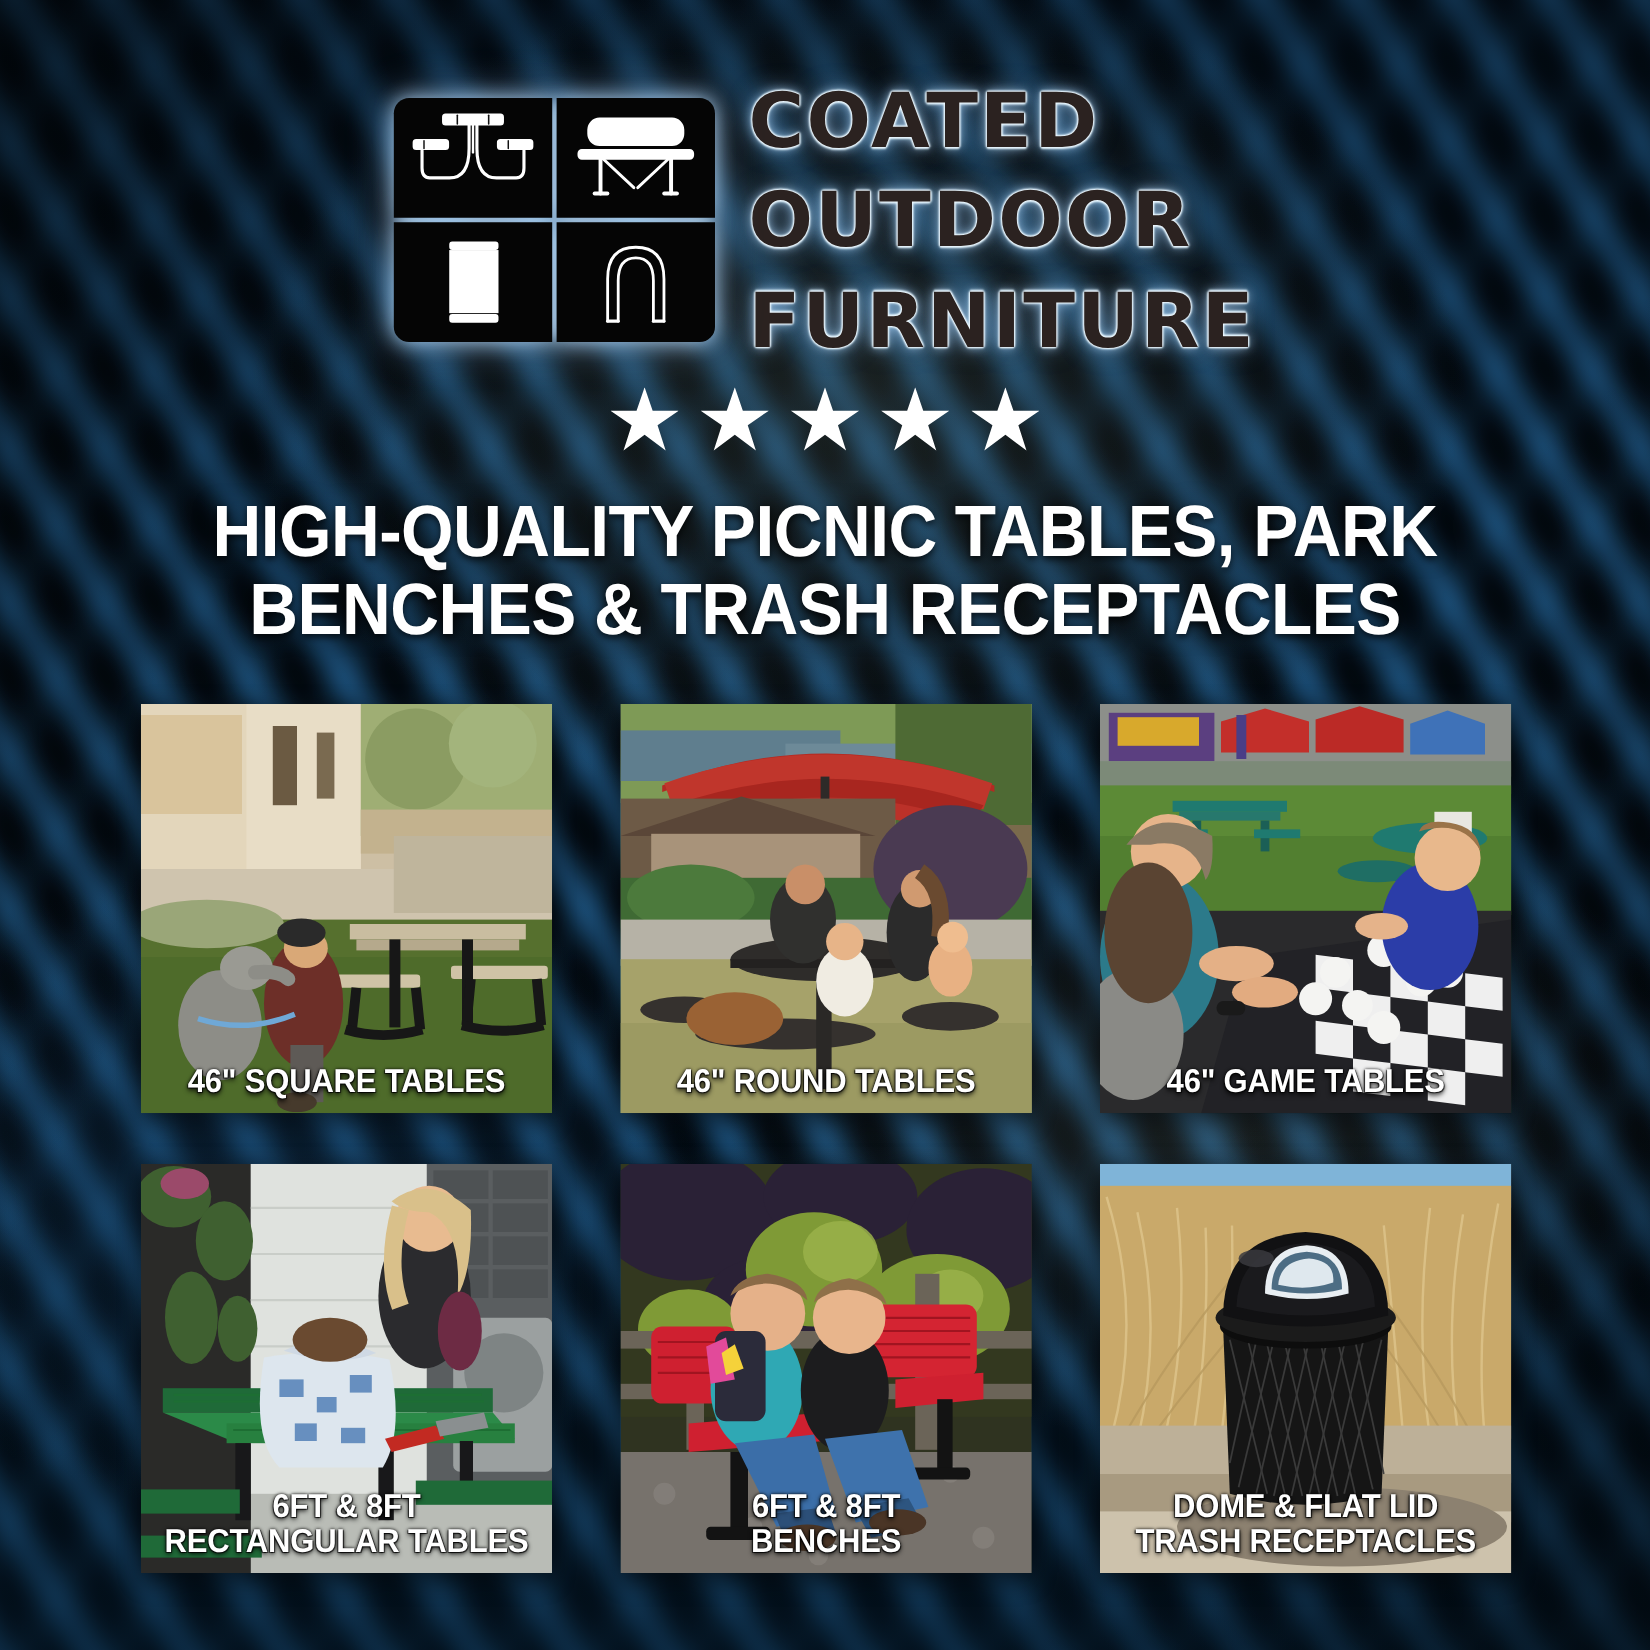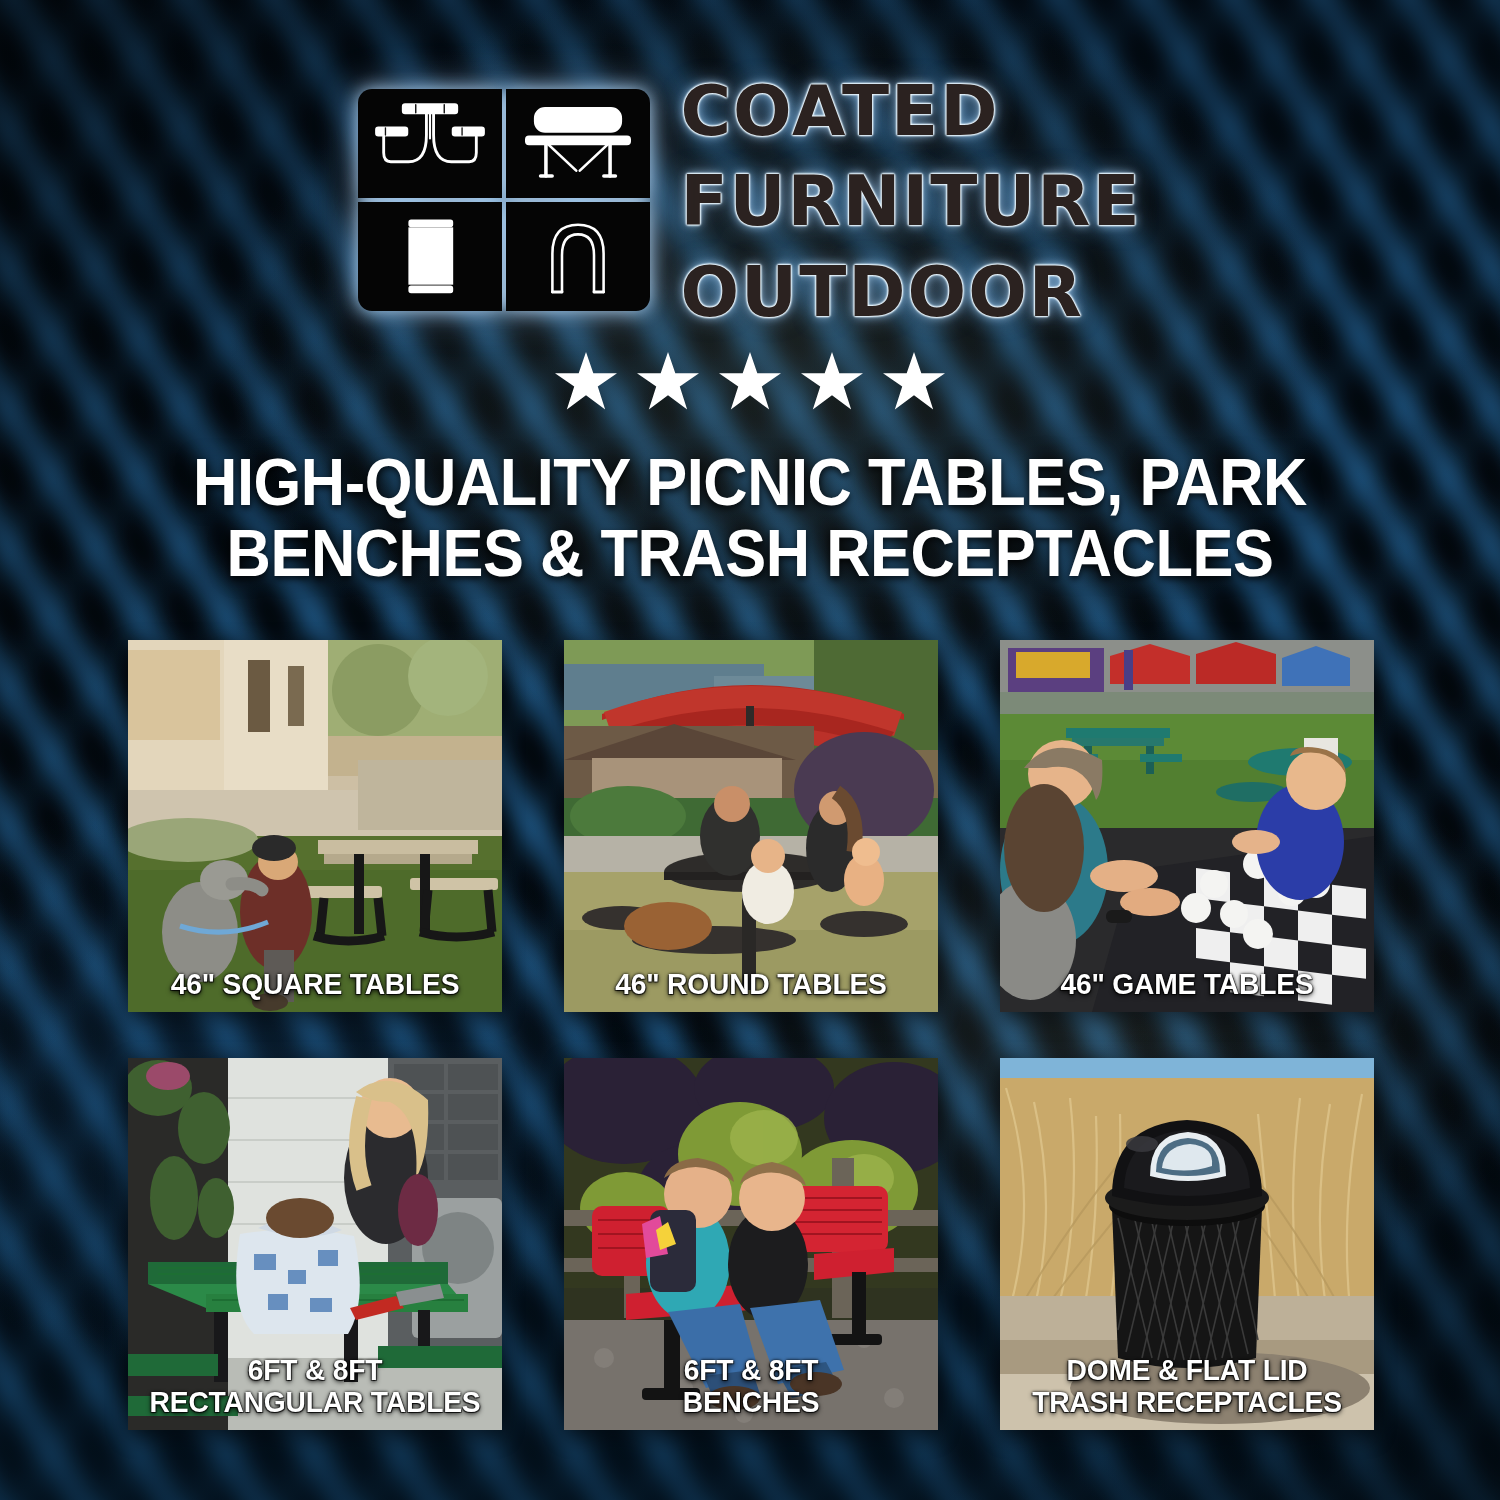--- a/index.html
+++ b/index.html
@@ -257,22 +257,22 @@
             <path d="M50 100 V54 Q50 28 70 28 Q90 28 90 54 V100"></path>
             <line x1="38" y1="100" x2="50" y2="100" stroke-width="3.6"></line>
             <line x1="90" y1="100" x2="102" y2="100" stroke-width="3.6"></line>
           </svg>
         </div>
 
       </div>
 
       <div class="logo-words">
         <div class="logo-word">COATED</div>
+        <div class="logo-word">OUTDOOR</div>
         <div class="logo-word">FURNITURE</div>
-        <div class="logo-word">OUTDOOR</div>
       </div>
 
     </div>
 
     <div class="stars">
       <div class="star"></div>
       <div class="star"></div>
       <div class="star"></div>
       <div class="star"></div>
       <div class="star"></div>

